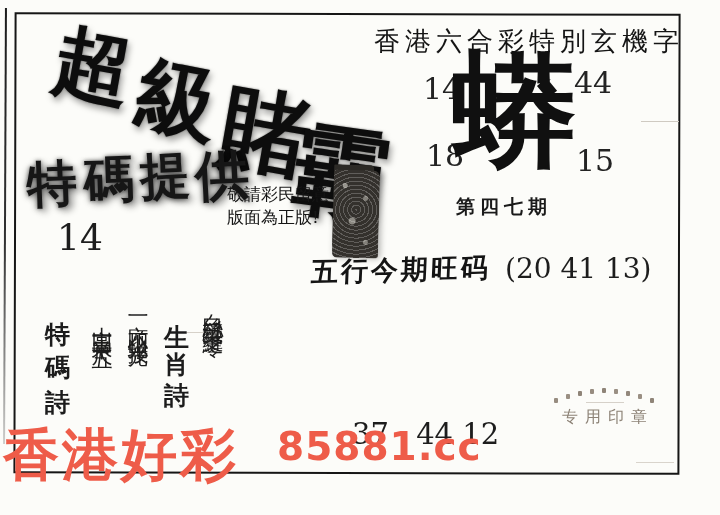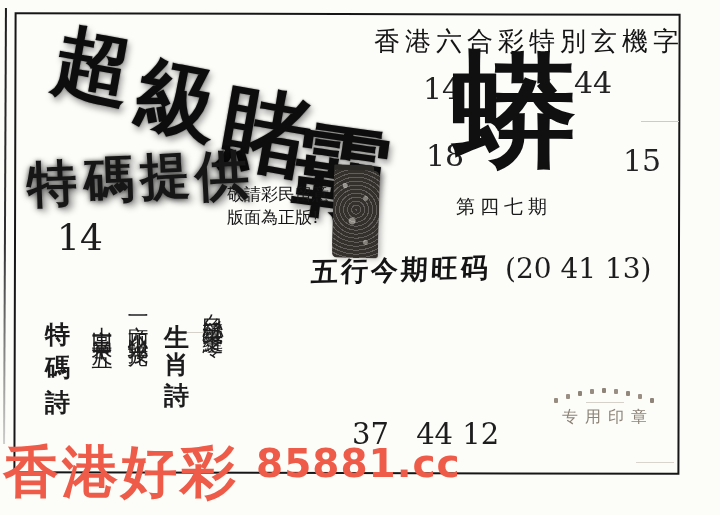--- a/index.html
+++ b/index.html
@@ -64,23 +64,23 @@
     transform:rotate(1.5deg);
     box-shadow:-3px -8px 0 -3px #2c2a26, 2px 0 6px rgba(0,0,0,.3);
   }
 
   .hdr{position:absolute;left:362px;top:24px;font-size:26px;letter-spacing:5px;font-weight:normal;white-space:nowrap;color:#141414;margin-left:12px;}
 
   .corner-num{position:absolute;font-size:30px;color:#232323;line-height:1;}
   .n-tl{left:423px;top:74px;}
   .n-tr{left:574px;top:68px;}
   .n-bl{left:426px;top:141px;}
-  .n-br{left:576px;top:146px;margin-left:47px;}
+  .n-br{left:576px;top:146px;}
   .big-char{position:absolute;left:452px;top:48px;font-size:124px;font-weight:bold;line-height:1;color:#101010;}
-  .issue{position:absolute;left:456px;top:194px;font-size:19px;letter-spacing:5px;font-weight:normal;color:#1a1a1a;white-space:nowrap;}
+  .issue{position:absolute;left:456px;top:194px;font-size:19px;letter-spacing:5px;font-weight:bold;color:#1a1a1a;white-space:nowrap;}
 
   .lucky-label{
     position:absolute;left:311px;top:252px;font-size:27px;letter-spacing:3px;font-weight:bold;
     transform:rotate(-1.5deg) skewX(-4deg);white-space:nowrap;color:#141414;
   }
   .lucky-nums{position:absolute;left:505px;top:252px;font-size:28px;color:#1d1d1d;white-space:nowrap;text-align:right;}
 
   
   .vcol{
     position:absolute;writing-mode:vertical-rl;text-orientation:upright;
@@ -103,21 +103,21 @@
     position:absolute;left:8px;top:14px;width:4px;height:5px;background:#97released;
     background:#978c80;border-radius:1px;
     box-shadow:12px -4px 0 #9a8f83,24px -7px 0 #8f8478,36px -9px 0 #978c80,
                48px -10px 0 #8f8478,60px -9px 0 #9a8f83,72px -7px 0 #93887c,
                84px -4px 0 #9a8f83,96px 0 0 #8f8478;
   }
   .seal-label{position:absolute;left:16px;top:23px;font-size:16px;letter-spacing:7px;color:#8d8377;white-space:nowrap;}
 
   
   .watermark{
-    position:absolute;left:3px;top:444px;display:flex;gap:17px;z-index:5;
+    position:absolute;left:3px;top:427px;display:flex;gap:38px;z-index:5;
     color:#ee5c49;font-family:"DejaVu Sans","Liberation Sans",sans-serif;font-weight:bold;line-height:1;
   }
   .wm-name{font-size:56px;letter-spacing:3px;}
   .wm-domain{font-size:39px;letter-spacing:1px;}
 </style>
 </head>
 <body>
 
 <div class="sheet">
 

